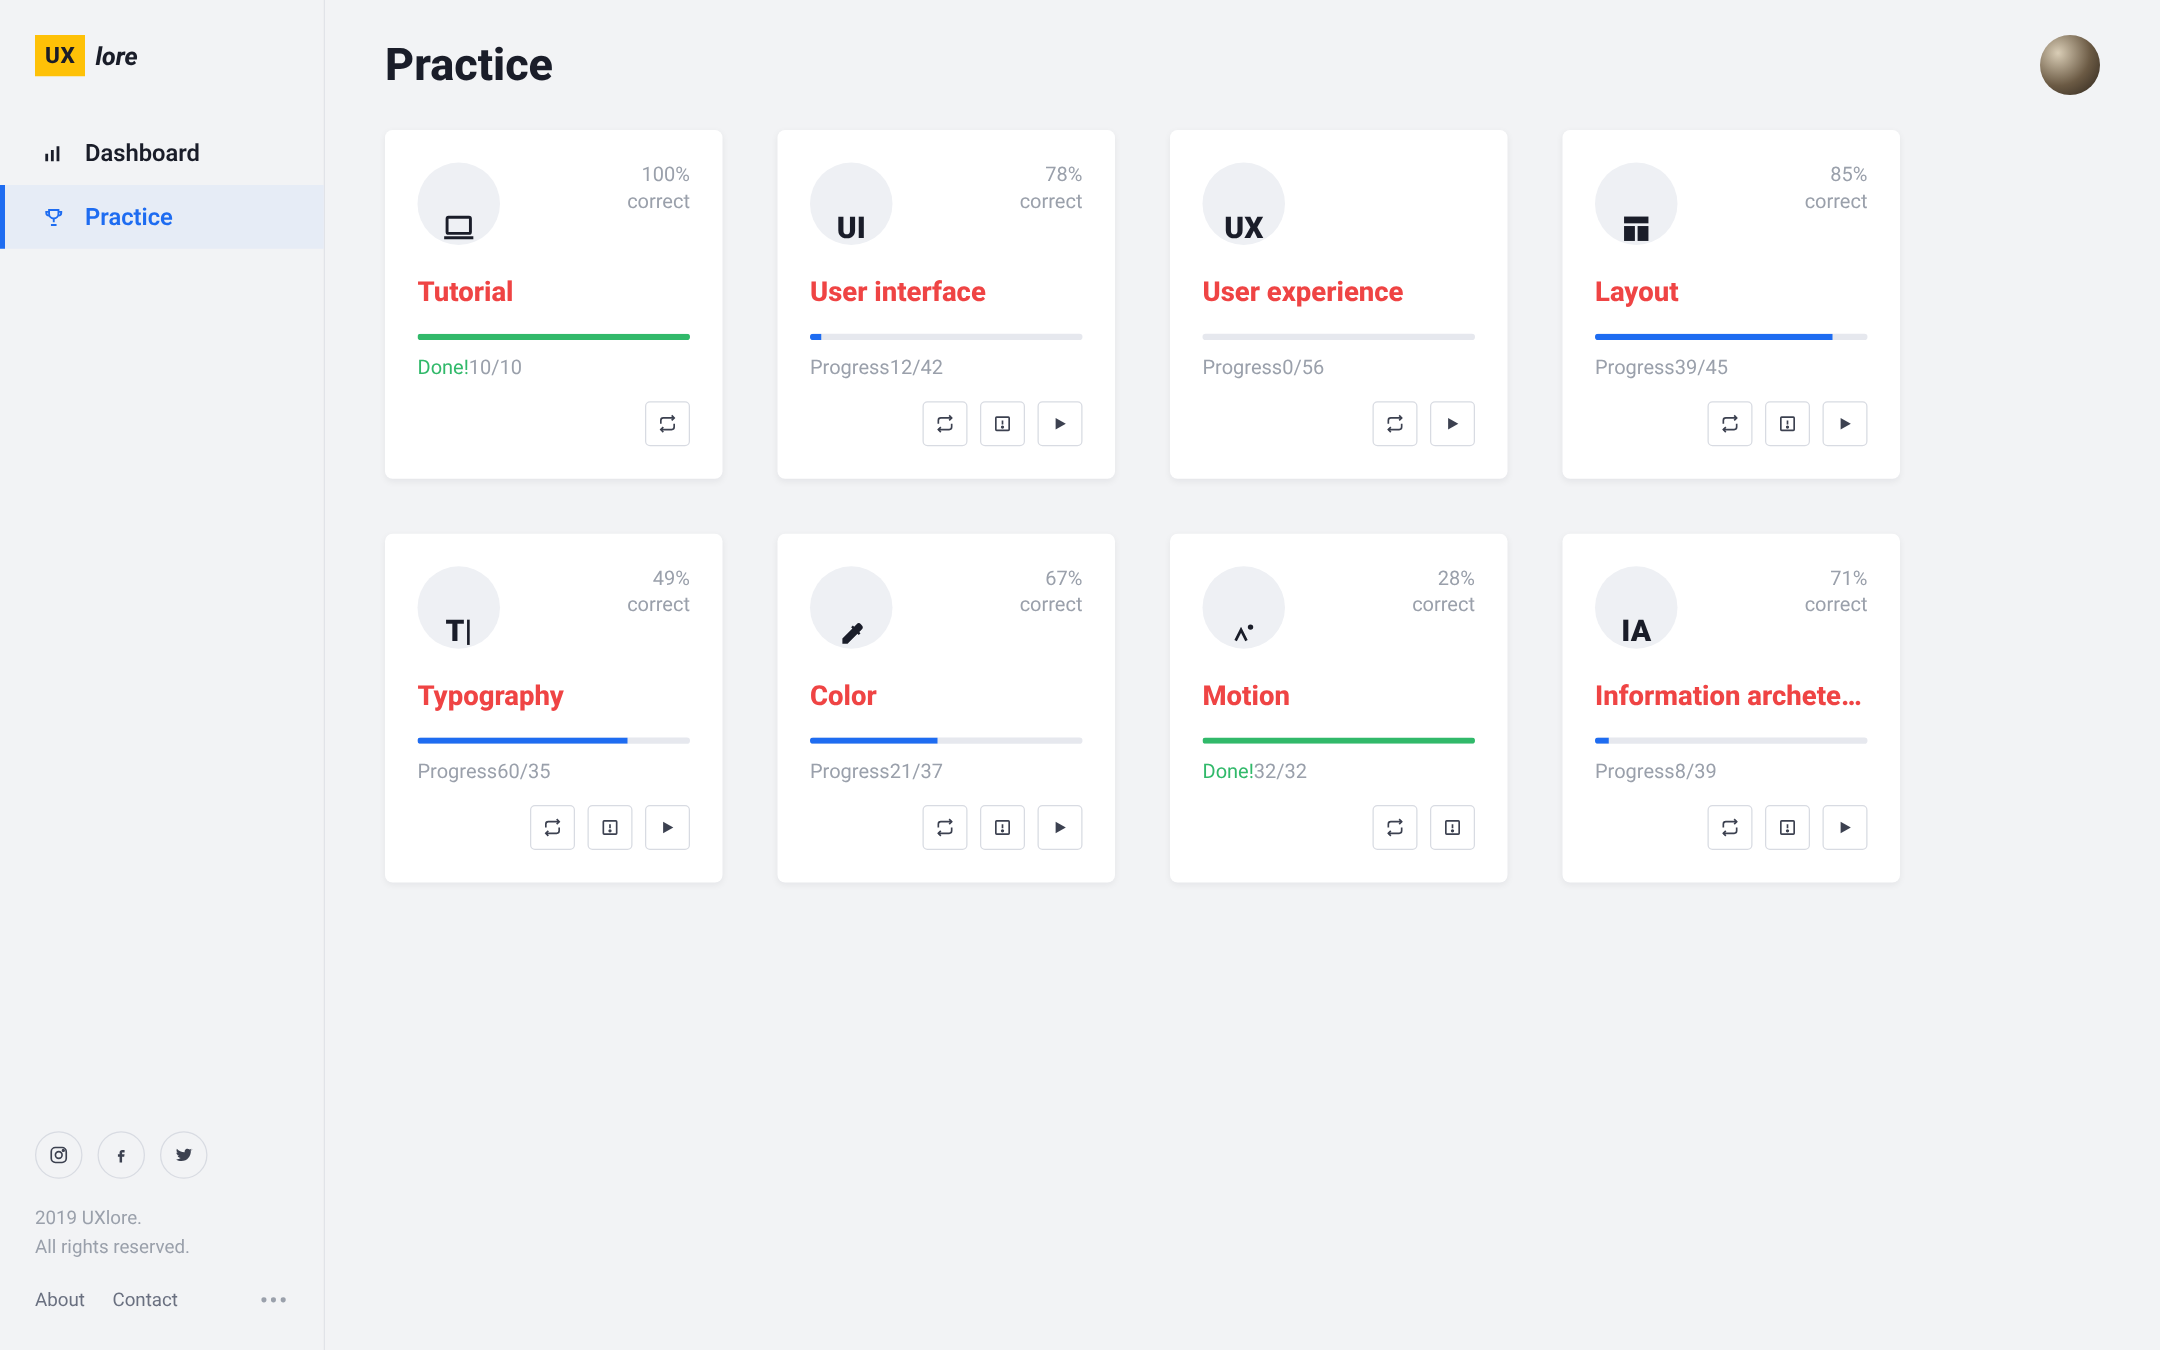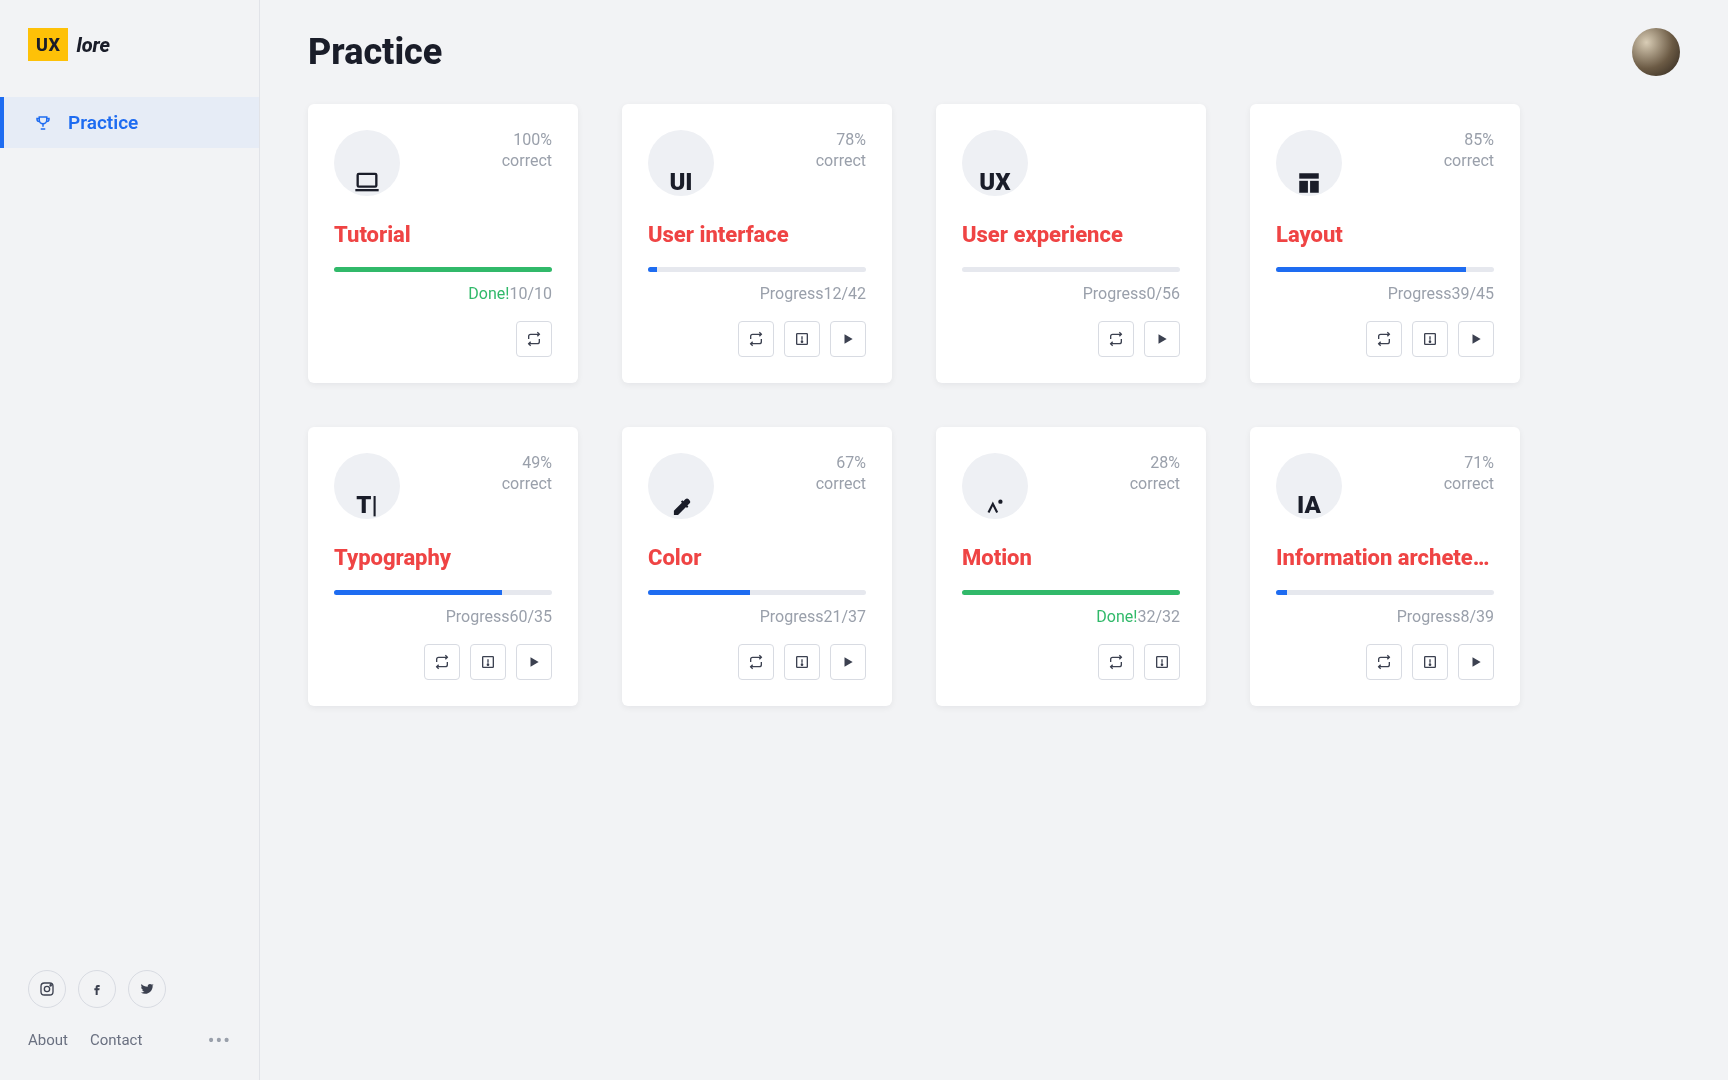--- a/index.html
+++ b/index.html
@@ -189,21 +189,21 @@
   overflow: hidden;
   margin-bottom: 12px;
 }
 .bar-fill {
   height: 100%;
   background: #1e6cf1;
 }
 .bar-fill.done { background: #31b96a; }
 .progress-row {
   display: flex;
-  justify-content: flex-end;
+  justify-content: flex-start;
   color: #9aa0ab;
   font-size: 16px;
   margin-bottom: 18px;
 }
 .progress-row .done-label { color: #31b96a; }
 .actions {
   display: flex;
   justify-content: flex-end;
   gap: 10px;
 }
@@ -225,20 +225,30 @@
 </head>
 <body>
 
 <aside class="sidebar">
   <div class="logo">
     <span class="logo-badge">UX</span>
     <span class="logo-text">lore</span>
   </div>
 
   <nav class="nav" id="nav">
+      <div class="nav-item">
+        <span class="nav-icon">
+          <svg width="18" height="18" viewBox="0 0 24 24" fill="currentColor">
+            <rect x="3" y="12" width="3" height="8"></rect>
+            <rect x="9" y="8" width="3" height="12"></rect>
+            <rect x="15" y="4" width="3" height="16"></rect>
+          </svg>
+        </span>
+        <span>Dashboard</span>
+      </div>
       <div class="nav-item active">
         <span class="nav-icon">
           <svg width="18" height="18" viewBox="0 0 24 24" fill="none" stroke="currentColor" stroke-width="2">
             <path d="M7 4h10v4a5 5 0 01-10 0V4z"></path>
             <path d="M7 6H4v1a3 3 0 003 3M17 6h3v1a3 3 0 01-3 3"></path>
             <path d="M12 13v4M9 20h6"></path>
           </svg>
         </span>
         <span>Practice</span>
       </div>
@@ -257,20 +267,24 @@
         <svg width="16" height="16" viewBox="0 0 24 24" fill="currentColor">
             <path d="M13 9h3V6h-3c-1.7 0-3 1.3-3 3v2H8v3h2v7h3v-7h2.5l.5-3H13V9z"></path>
           </svg>
       </span>
       <span class="social-btn">
         <svg width="16" height="16" viewBox="0 0 24 24" fill="currentColor">
             <path d="M22 5.9c-.7.3-1.5.6-2.3.7.8-.5 1.5-1.3 1.8-2.2-.8.5-1.7.8-2.6 1-1.5-1.6-4.1-1.3-5.3.6-.5.8-.7 1.8-.5 2.7C9 8.5 5.9 6.9 3.8 4.4c-1 1.8-.5 4 1.2 5.1-.6 0-1.2-.2-1.8-.5 0 1.9 1.3 3.5 3.2 3.9-.6.2-1.2.2-1.8.1.5 1.6 2 2.7 3.7 2.7-1.6 1.2-3.5 1.8-5.5 1.6 1.9 1.2 4.1 1.9 6.3 1.9 7.5 0 11.7-6.4 11.4-12.1.8-.6 1.5-1.3 2-2.2z"></path>
           </svg>
       </span>
     </div>
+    <div class="footer-text">
+      <span>2019 UXlore.</span><br>
+      <span>All rights reserved.</span>
+    </div>
     <div class="footer-links">
       <a>About</a>
       <a>Contact</a>
       <span class="footer-dots">•••</span>
     </div>
   </div>
 </aside>
 
 <main class="main">
   <div class="topbar">

